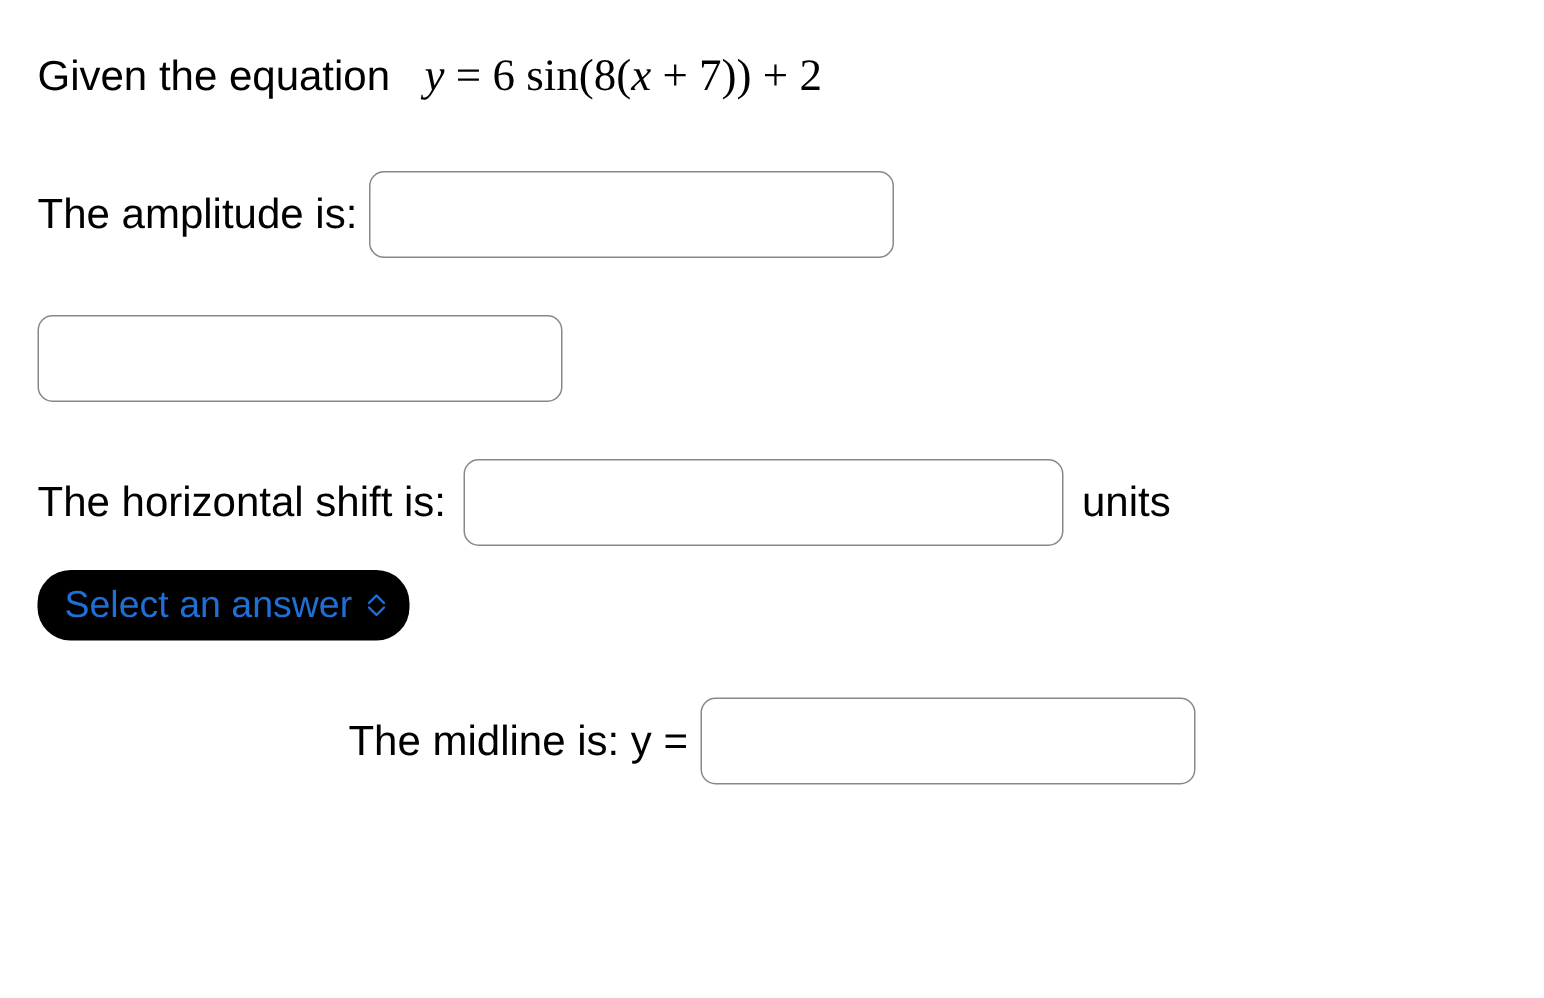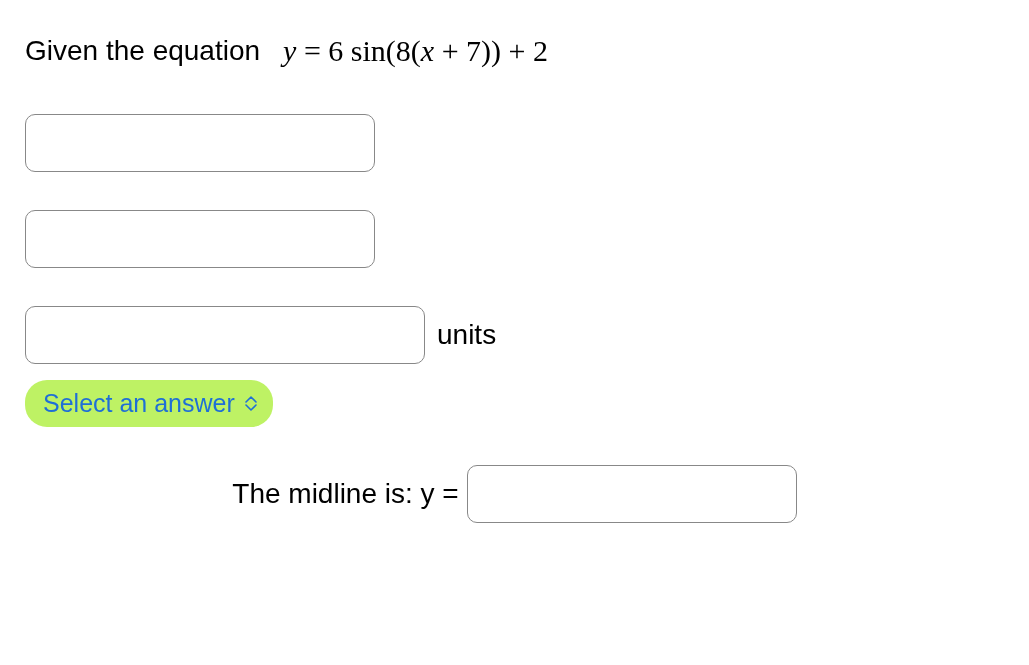--- a/index.html
+++ b/index.html
@@ -40,21 +40,21 @@
       background: #fff;
       box-sizing: border-box;
     }
     .amp-input { width: 350px; }
     .period-input { width: 350px; }
     .hshift-input { width: 400px; }
     .midline-input { width: 330px; }
     .select-pill {
       display: inline-flex;
       align-items: center;
-      background: #bef264;
+      background: #000000;
       border-radius: 22px;
       padding: 6px 16px 6px 18px;
       color: #1f6fd6;
       font-size: 25px;
       cursor: pointer;
       gap: 10px;
     }
     .chevrons {
       display: inline-flex;
       flex-direction: column;
@@ -79,29 +79,31 @@
 <body>
 
 <div class="row first">
   <span class="label">Given the equation </span>
   <span class="math">
     <span class="var">y</span> = 6 sin(8(<span class="var">x</span> + 7)) + 2
   </span>
 </div>
 
 <div class="row">
+  <span class="label">The amplitude is:</span>
   <input type="text" class="textbox amp-input" value="" style="">
 </div>
 
 <div class="row">
   <input type="text" class="textbox period-input" value="" style="">
 </div>
 
 <div style="margin-bottom:38px;">
   <div style="display:flex; align-items:center; gap:12px; flex-wrap:wrap;">
+    <span class="label">The horizontal shift is:</span>
     <input type="text" class="textbox hshift-input" value="" style="">
     <span class="label">units</span>
   </div>
   <div class="subrow">
     <span class="select-pill">
       <span>Select an answer</span>
       <span class="chevrons">
         <svg viewBox="0 0 12 8">
             <path d="M1 7 L6 2 L11 7" stroke="#1f6fd6" stroke-width="1.6" fill="none" stroke-linecap="round" stroke-linejoin="round"></path>
           </svg>

